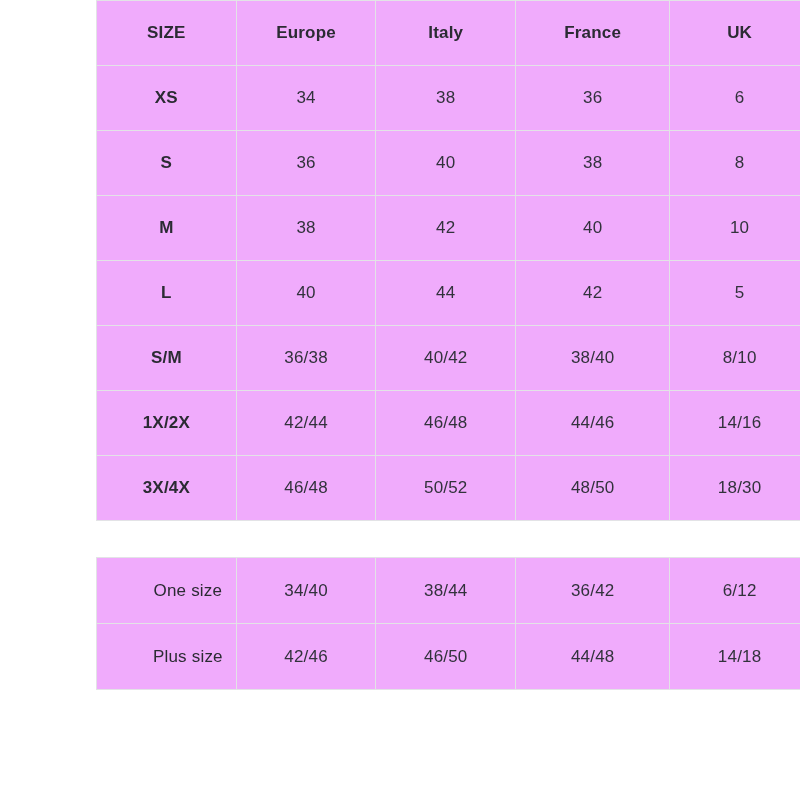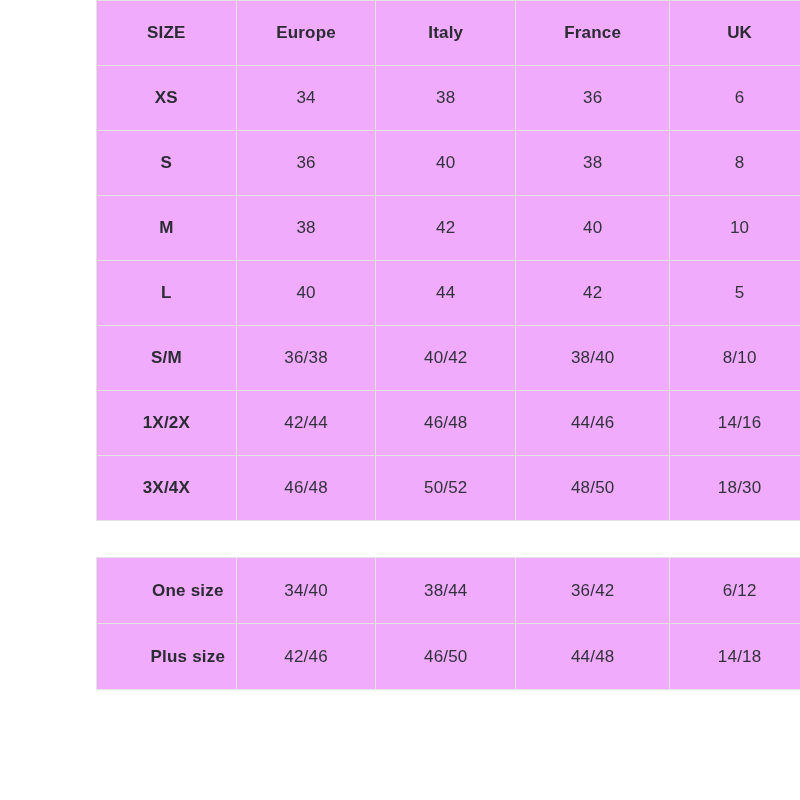--- a/index.html
+++ b/index.html
@@ -55,21 +55,21 @@
   table.main-table tbody td.rowhead {
     font-weight: 700;
     color: #2b2b33;
     margin-left: 44px;
   }
 
   .spacer { height: 36px; }
 
   table.extra-table td { height: 63px; }
   table.extra-table td.rowhead {
-    font-weight: 700;
+    font-weight: 400;
     color: #2b2b33;
     padding-left: 44px;
   }
 </style>
 </head>
 <body>
 
 <div class="page">
 
   <table class="size-table main-table">

